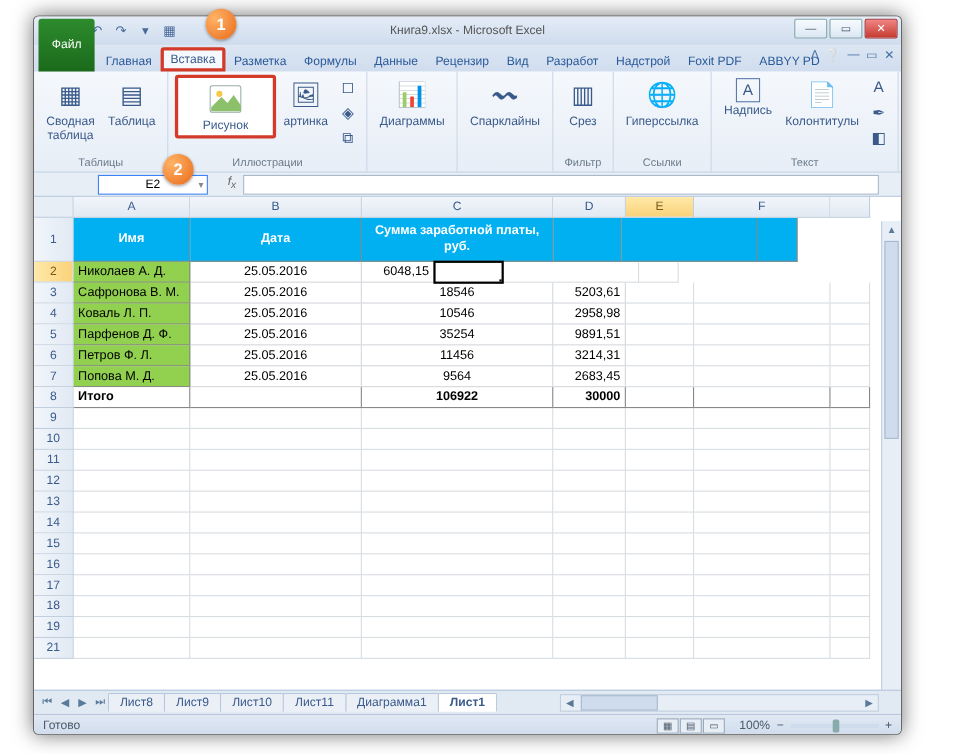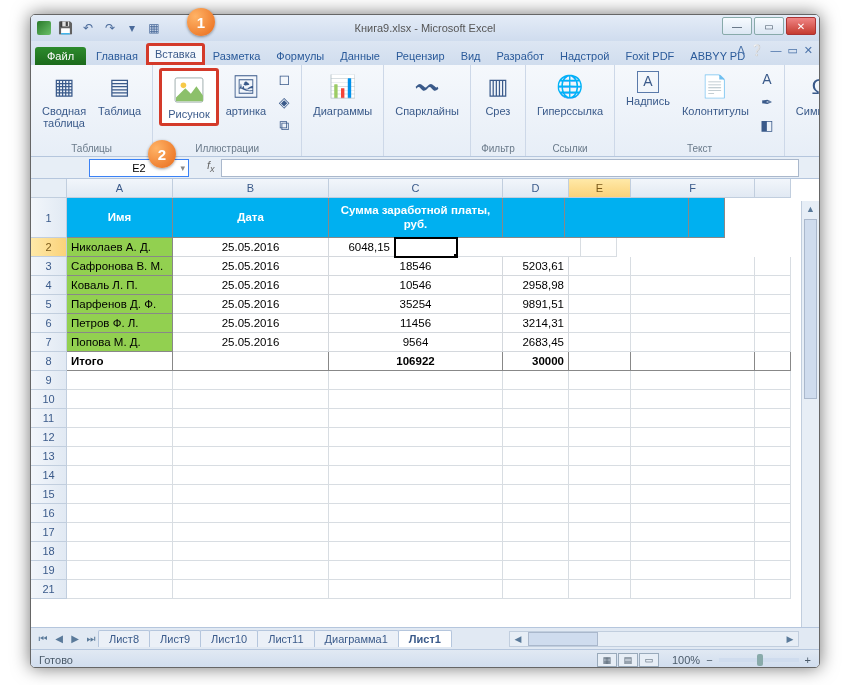--- a/index.html
+++ b/index.html
@@ -10,21 +10,21 @@
 .titlebar { height:26px; background:linear-gradient(#e4ecf7,#cfdcee); display:flex; align-items:center; position:relative; font-size:11px; color:#444; }
 .titlebar .excel-icon { width:14px; height:14px; margin:0 6px; background:linear-gradient(135deg,#2a7a2a,#6ac06a); border-radius:2px; }
 .qat { display:flex; gap:4px; }
 .qat .qat-btn { width:18px; height:18px; display:flex; align-items:center; justify-content:center; color:#4a6a9a; font-size:12px; }
 .title-txt { position:absolute; left:50%; transform:translateX(-50%); color:#555; }
 .win-controls { position:absolute; right:3px; top:2px; display:flex; gap:2px; }
 .win-btn { width:30px; height:18px; border:1px solid #8aa; border-radius:2px; background:linear-gradient(#f7fbff,#dce7f3); display:flex; align-items:center; justify-content:center; font-size:10px; color:#456; }
 .win-btn.close { background:linear-gradient(#f08585,#c53b2f); color:#fff; border-color:#a33; }
 
 .ribbon-tabs { height:24px; display:flex; align-items:flex-end; background:linear-gradient(#dce6f3,#d0ddee); padding-left:4px; font-size:11px; position:relative; }
-.file-tab { background:linear-gradient(#2d8b2d,#1b6a1b); color:#fff; padding:3px 12px; border-radius:3px 3px 0 0; margin-right:2px;text-align:center; }
+.file-tab { background:linear-gradient(#2d8b2d,#1b6a1b); color:#fff; padding:18px 12px; border-radius:3px 3px 0 0; margin-right:2px;text-align:center; }
 .tab { padding:3px 8px; color:#2a5a9a; cursor:pointer; }
 .tab.active { background:#f5f8fc; border:1px solid #b5c6dd; border-bottom:none; border-radius:3px 3px 0 0; color:#3a5a8a; }
 .help-cluster { position:absolute; right:6px; top:3px; display:flex; gap:6px; color:#4a72a8; font-size:11px; }
 
 .ribbon { height:92px; background:linear-gradient(#f5f8fc,#e7eef7); border-bottom:1px solid #b5c6dd; display:flex; font-size:11px; }
 .group { border-right:1px solid #cdd8e8; padding:3px 6px 2px; display:flex; flex-direction:column; align-items:center; justify-content:space-between; }
 .group-body { display:flex; gap:2px; align-items:flex-start; flex:1; }
 .big-btn { display:flex; flex-direction:column; align-items:center; gap:2px; padding:2px 4px; color:#3a5a8a; text-align:center; line-height:1.1; border:1px solid transparent; border-radius:3px; }
 .big-btn .ico { width:32px; height:32px; display:flex; align-items:center; justify-content:center; font-size:22px; }
 .small-stack { display:flex; flex-direction:column; gap:1px; }
@@ -141,21 +141,21 @@
           </div>
         <div class="big-btn">
             <div class="ico">▤</div>
             <span>Таблица</span>
           </div>
       </div>
       <div class="group-label">Таблицы</div>
     </div>
     <div class="group">
       <div class="group-body">
-        <div class="big-btn highlight-box" style="padding:3px 6px">
+        <div class="big-btn highlight-box" style="padding:3px 22px">
           <div class="ico">
             <svg class="pic-ico" viewBox="0 0 32 28">
                 <rect x="1" y="1" width="30" height="26" rx="2" fill="#fff" stroke="#9aa"></rect>
                 <circle cx="10" cy="9" r="3" fill="#f7c948"></circle>
                 <path d="M2 22 L12 12 L18 18 L24 10 L31 20 V26 H2 Z" fill="#8cc06a"></path>
               </svg>
           </div>
           <span>Рисунок</span>
         </div>
         <div class="big-btn">

